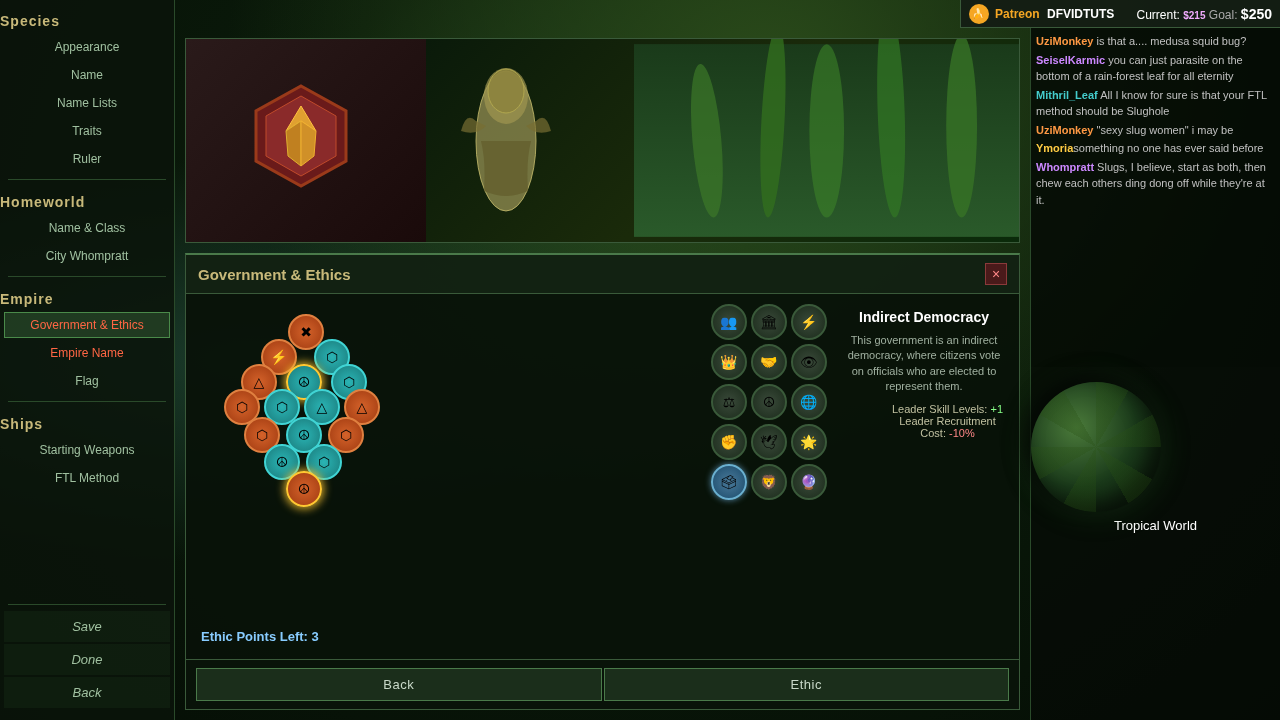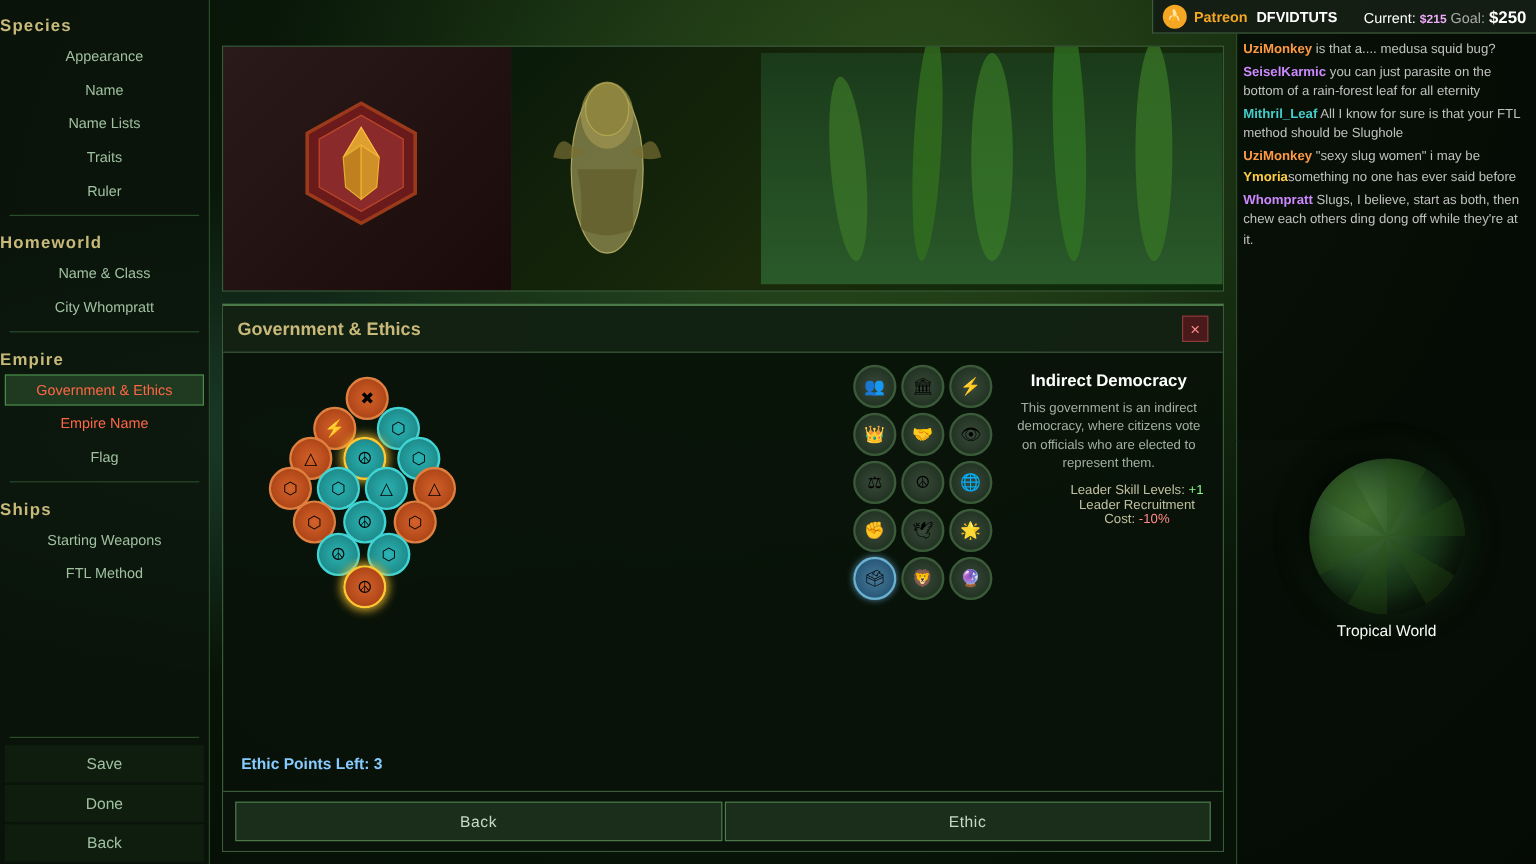--- a/index.html
+++ b/index.html
@@ -69,21 +69,22 @@
     }
 
     .sidebar-divider {
       height: 1px;
       background: #2a4a2a;
       margin: 6px 8px;
     }
 
     .sidebar-bottom {
       margin-top: auto;
-      padding-bottom: 0;
+      padding-bottom: 10px;
+      font-style: italic;
     }
 
     .patreon-bar {
       position: absolute;
       top: 0;
       right: 0;
       width: 320px;
       height: 28px;
       background: rgba(20, 30, 20, 0.95);
       border-bottom: 1px solid #3a5a3a;
@@ -605,20 +606,20 @@
 
     <div class="chat-area" id="chat-area" style="height:340px; overflow:hidden;">
     <div class="chat-msg"><span style="color:#ff9944; font-weight:bold;">UziMonkey</span><span style="color:#c0c0c0;"> is that a.... medusa squid bug?</span></div>
         <div class="chat-msg"><span style="color:#cc88ff; font-weight:bold;">SeiselKarmic</span><span style="color:#c0c0c0;"> you can just parasite on the bottom of a rain-forest leaf for all eternity</span></div>
         <div class="chat-msg"><span style="color:#44cccc; font-weight:bold;">Mithril_Leaf</span><span style="color:#c0c0c0;"> All I know for sure is that your FTL method should be Slughole</span></div>
         <div class="chat-msg"><span style="color:#ff9944; font-weight:bold;">UziMonkey</span><span style="color:#c0c0c0;"> "sexy slug women" i may be</span></div>
         <div class="chat-msg"><span style="color:#ffcc44; font-weight:bold;">Ymoria</span><span style="color:#c0c0c0;">something no one has ever said before</span></div>
         <div class="chat-msg"><span style="color:#cc88ff; font-weight:bold;text-align:center;">Whompratt</span><span style="color:#c0c0c0;"> Slugs, I believe, start as both, then chew each others ding dong off while they're at it.</span></div>
       </div>
 
-    <div style="display:flex; flex-direction:column; align-items:center; padding:15px 0 10px; flex:1; background: rgba(5,10,5,0.7); border-left:1px solid #2a4a2a;">
+    <div style="display:flex; flex-direction:column; padding:15px 0 10px; flex:1; background: rgba(5,10,5,0.7); border-left:1px solid #2a4a2a;">
       <div class="planet-sphere"></div>
       <div class="planet-label">Tropical World</div>
     </div>
 
   </div>
 
 </div>
 
 </body></html>

